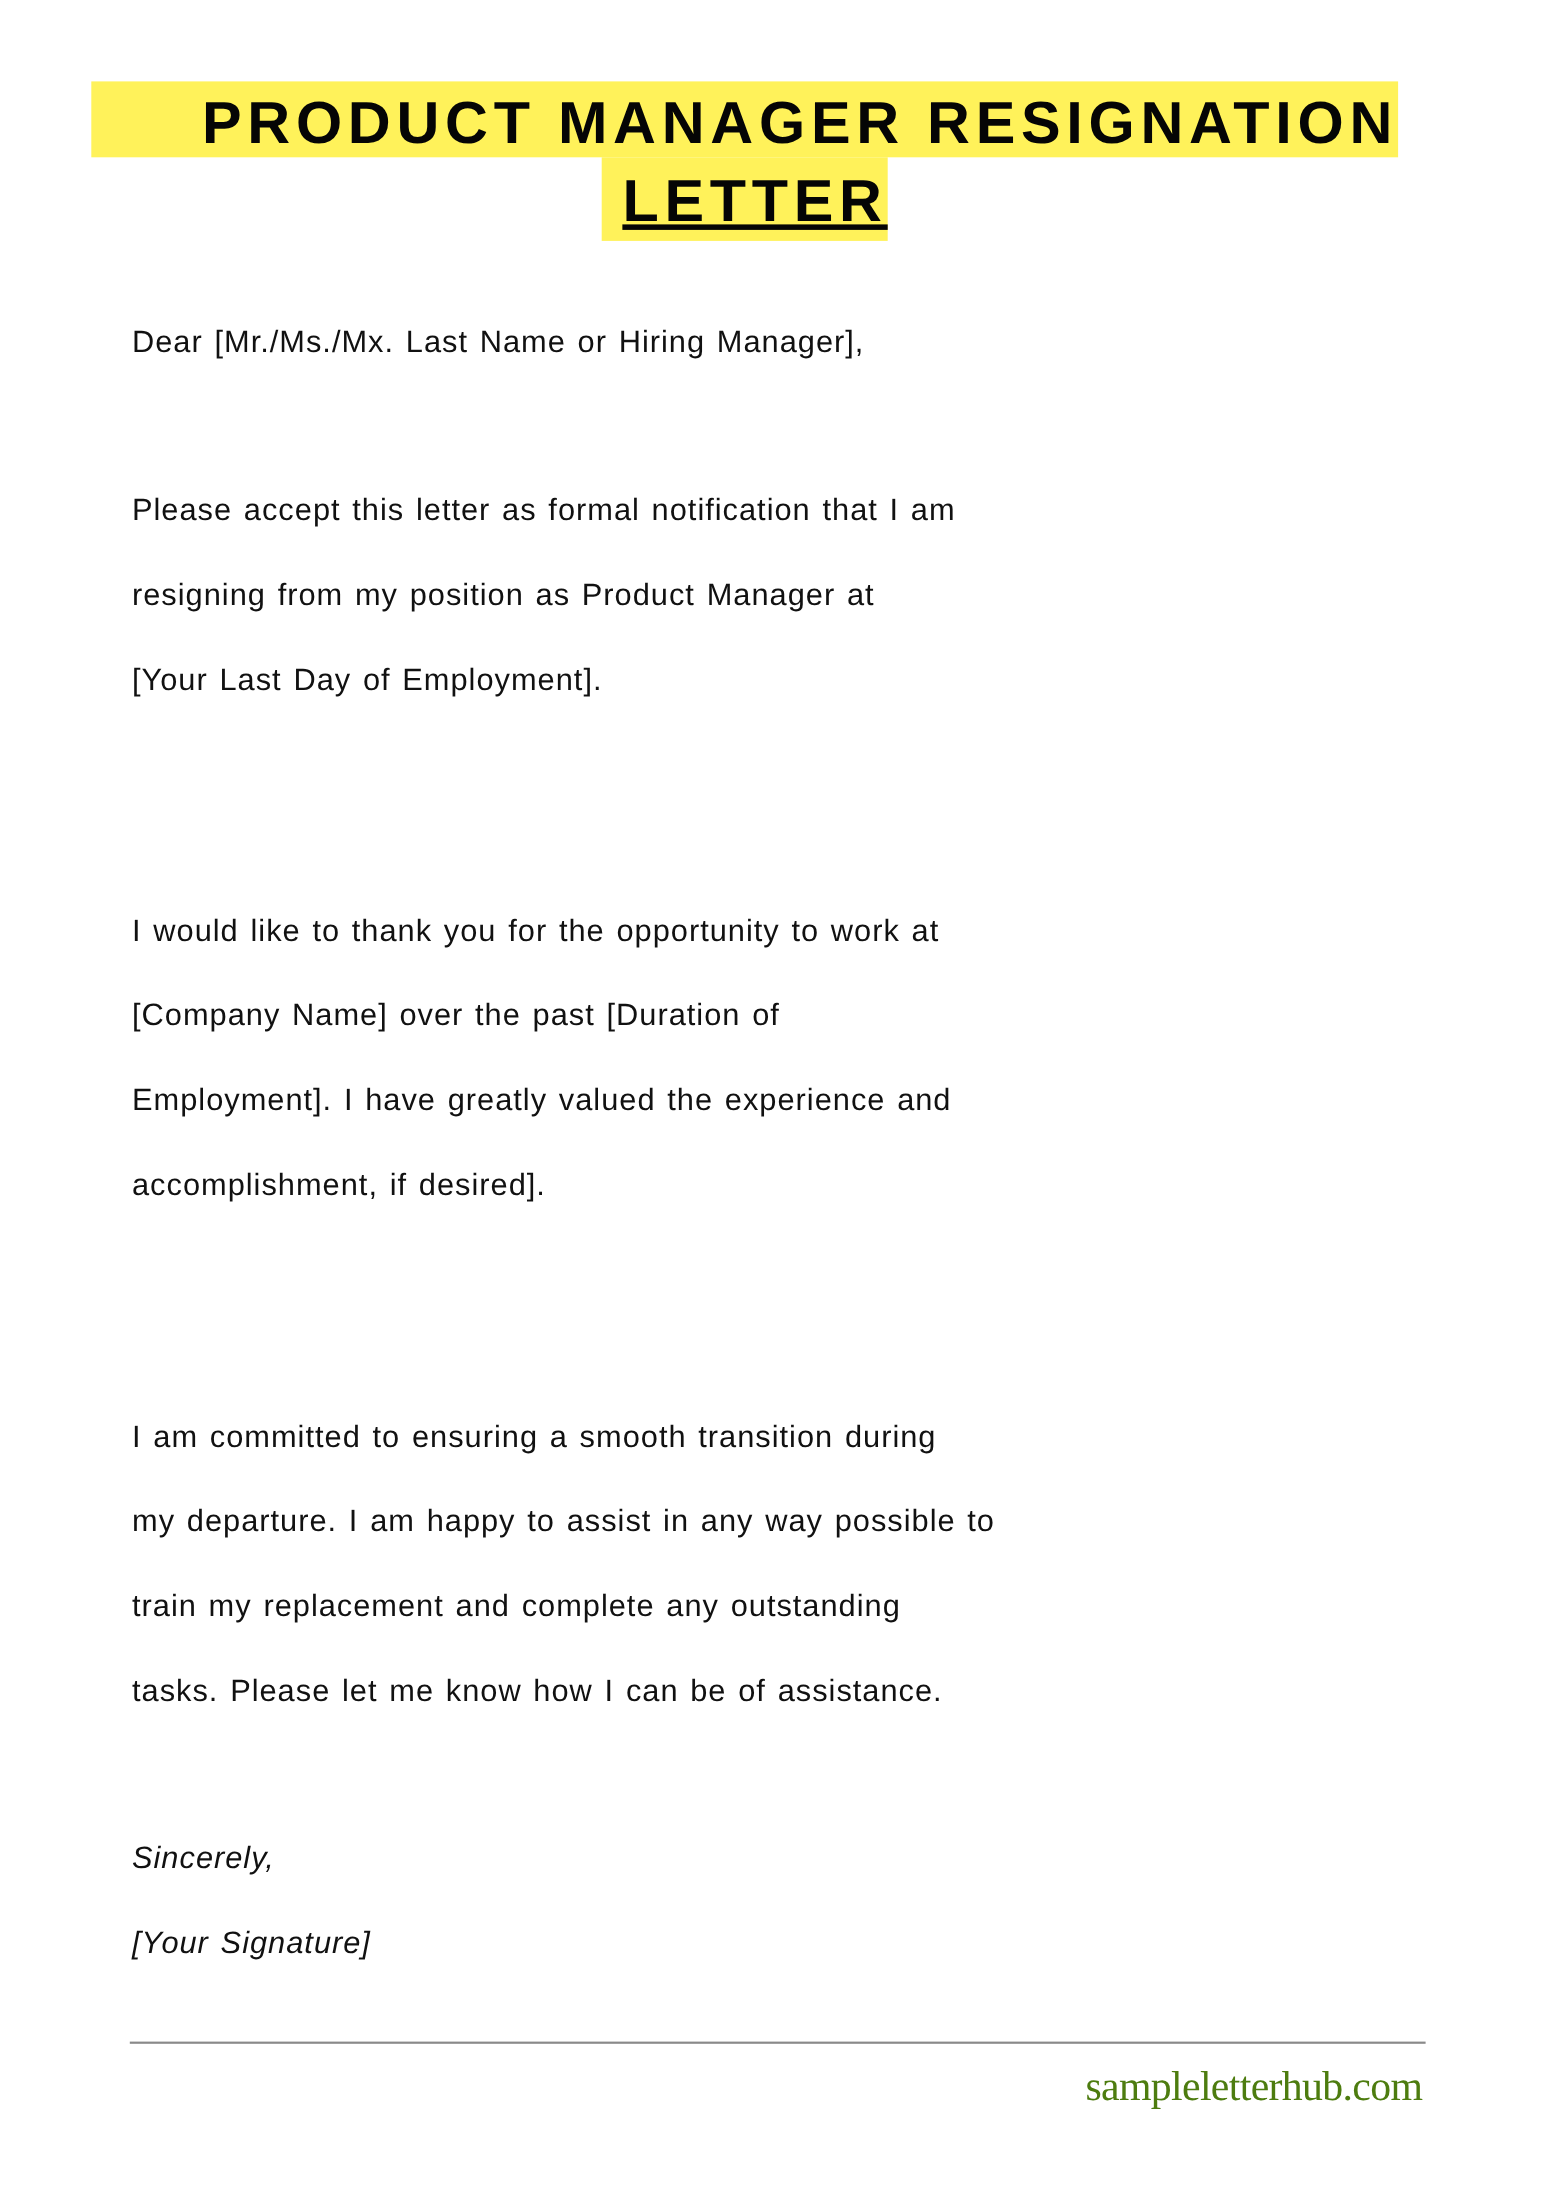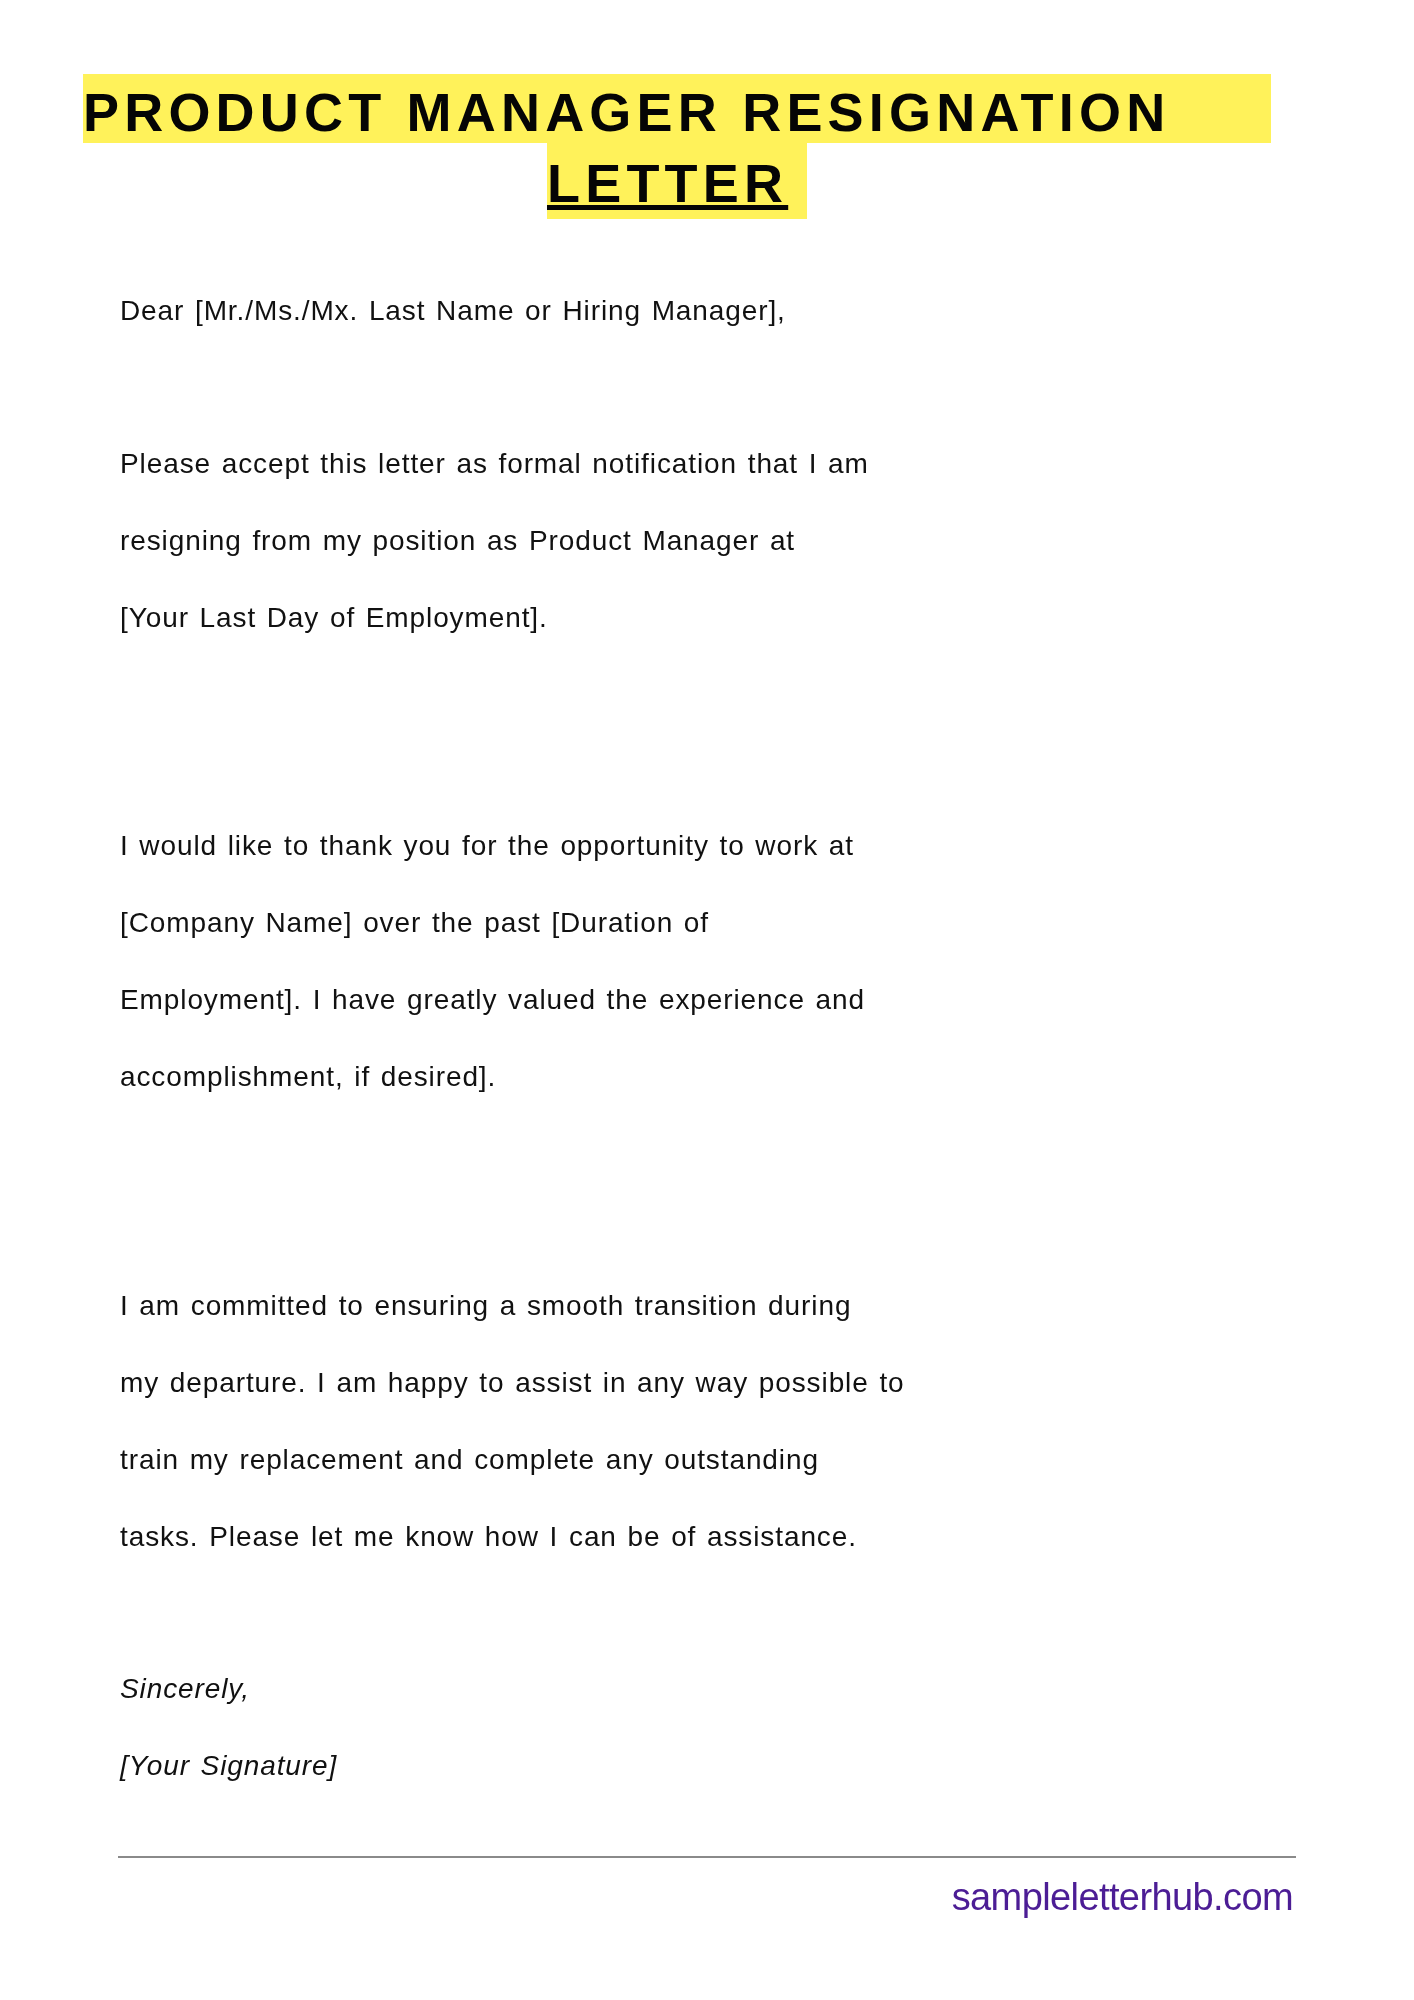--- a/index.html
+++ b/index.html
@@ -8,21 +8,21 @@
 
   .title-box {
     position: absolute;
     background: #FFF25A;
     font-family: "Liberation Sans", sans-serif;
     font-weight: 700;
     font-size: 54px;
     color: #050505;
     letter-spacing: 5.2px;
     white-space: nowrap;
-    text-align: left;
+    text-align: right;
     box-sizing: border-box;
   }
   .title-line-1 { left: 83px; top: 74px; width: 1188px; height: 69px; line-height: 69px; padding-top: 4px; }
   .title-line-2 { left: 547px; top: 143px; width: 260px; height: 76px; line-height: 76px; padding-top: 2px; text-decoration: underline; }
 
   .para {
     position: absolute;
     left: 120px;
     width: 1260px;
     font-family: "Liberation Sans", sans-serif;
@@ -47,24 +47,24 @@
     top: 1856px;
     width: 1178px;
     height: 2px;
     background: #8a8a8a;
   }
 
   .footer {
     position: absolute;
     right: 121px;
     top: 1872px;
-    font-family: Liberation Sans, sans-serif;
+    font-family: Liberation Serif, serif;
     font-size: 38px;
     line-height: 50px;
-    color: #4c1d95;
+    color: #4d7c0f;
     letter-spacing: -0.6px;
     white-space: nowrap;
   }
 </style>
 </head>
 <body>
 
 <div class="page">
 
   <div class="title-box title-line-1">

